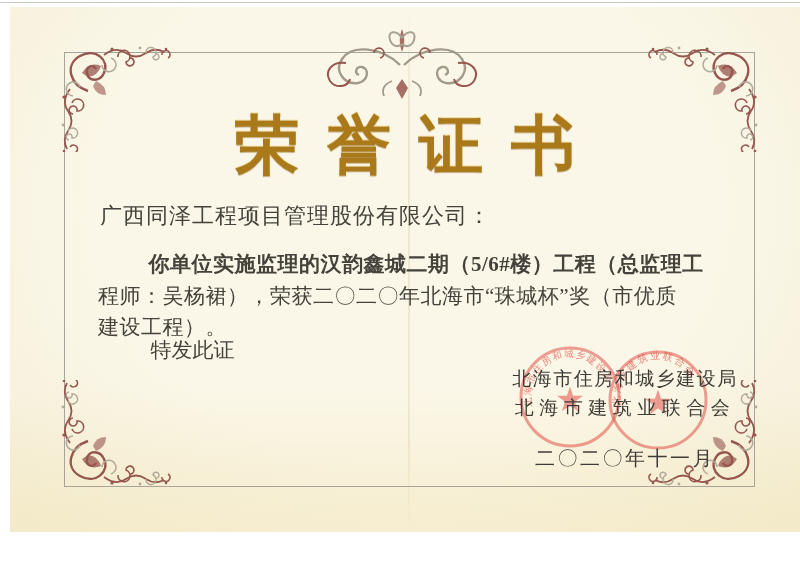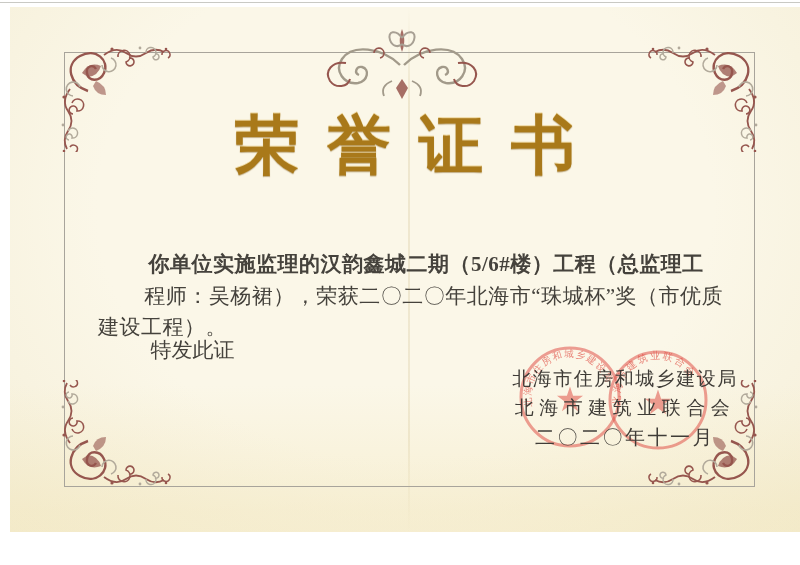--- a/index.html
+++ b/index.html
@@ -51,38 +51,38 @@
   }
   .recipient {
     position: absolute; left: 90px; top: 194px;
     font-size: 22px; color: #45423c; letter-spacing: 1px;
   }
   .body-line {
     position: absolute; left: 88px; width: 625px;
     font-size: 21px; color: #45423c; letter-spacing: 0.5px;
   }
   .body-line.l1 { top: 243px; text-indent: 2.4em; font-weight: bold; }
-  .body-line.l2 { top: 275px; text-align: right; }
+  .body-line.l2 { top: 275px; }
   .body-line.l3 { top: 306px; }
   .closing {
     position: absolute; left: 88px; top: 329px;
     font-size: 21px; color: #45423c; text-indent: 2.5em; width: 300px; font-family: Liberation Mono, monospace;
   }
 
   svg.seal { position: absolute; width: 120px; height: 120px; }
   svg.seal.left  { left: 500px; top: 330px; }
   svg.seal.right { left: 588px; top: 333px; }
 
   .sig-line {
     position: absolute; left: 495px; width: 240px; text-align: center;
     color: #3f3c37;
   }
   .sig-line.issuer1 { top: 359px; font-size: 19px; letter-spacing: 1.5px; }
   .sig-line.issuer2 { top: 388px; font-size: 19px; letter-spacing: 5.5px; }
-  .sig-line.dateline { top: 417px; font-size: 20px; letter-spacing: 2.5px; }
+  .sig-line.dateline { top: 438px; font-size: 20px; letter-spacing: 2.5px; }
 
   .defs-hidden { position: absolute; width: 0; height: 0; overflow: hidden; }
 </style>
 </head>
 <body>
 
 <svg class="defs-hidden" aria-hidden="true">
   <defs>
     <g id="cornerFlourish">
 
@@ -142,20 +142,21 @@
       <path d="M146,40 C160,38 168,48 162,58 C156,66 144,64 142,56" fill="none" stroke="#96564e" stroke-width="2"></path>
       <path d="M90,56 L84,65 L90,76 L96,65 Z" fill="#96564e" opacity="0.85"></path>
       <path d="M80,58 q-12,5 -8,15" fill="none" stroke="#a29a8a" stroke-width="1.8"></path>
       <path d="M100,58 q12,5 8,15" fill="none" stroke="#a29a8a" stroke-width="1.8"></path>
       <path d="M62,30 a5,5 0 1,1 6,5" fill="none" stroke="#96564e" stroke-width="1.6"></path>
       <path d="M118,30 a5,5 0 1,0 -6,5" fill="none" stroke="#96564e" stroke-width="1.6"></path>
     </svg>
 
     <h1 class="title">荣誉证书</h1>
 
+    <div class="recipient">广西同泽工程项目管理股份有限公司：</div>
 
     <div class="body-line l1">你单位实施监理的汉韵鑫城二期（5/6#楼）工程（总监理工</div>
     <div class="body-line l2">程师：吴杨裙），荣获二〇二〇年北海市“珠城杯”奖（市优质</div>
     <div class="body-line l3">建设工程）。</div>
     <div class="closing">特发此证</div>
 
     <svg class="seal left" viewBox="0 0 120 120">
       <circle cx="60" cy="60" r="49" fill="none" stroke="#e05248" stroke-width="3" opacity="0.55"></circle>
       <path id="sealArc0" d="M24,74 A39,39 0 1,1 96,74" fill="none"></path>
       <text font-size="9.5" fill="#e05248" opacity="0.7" letter-spacing="1.5">

